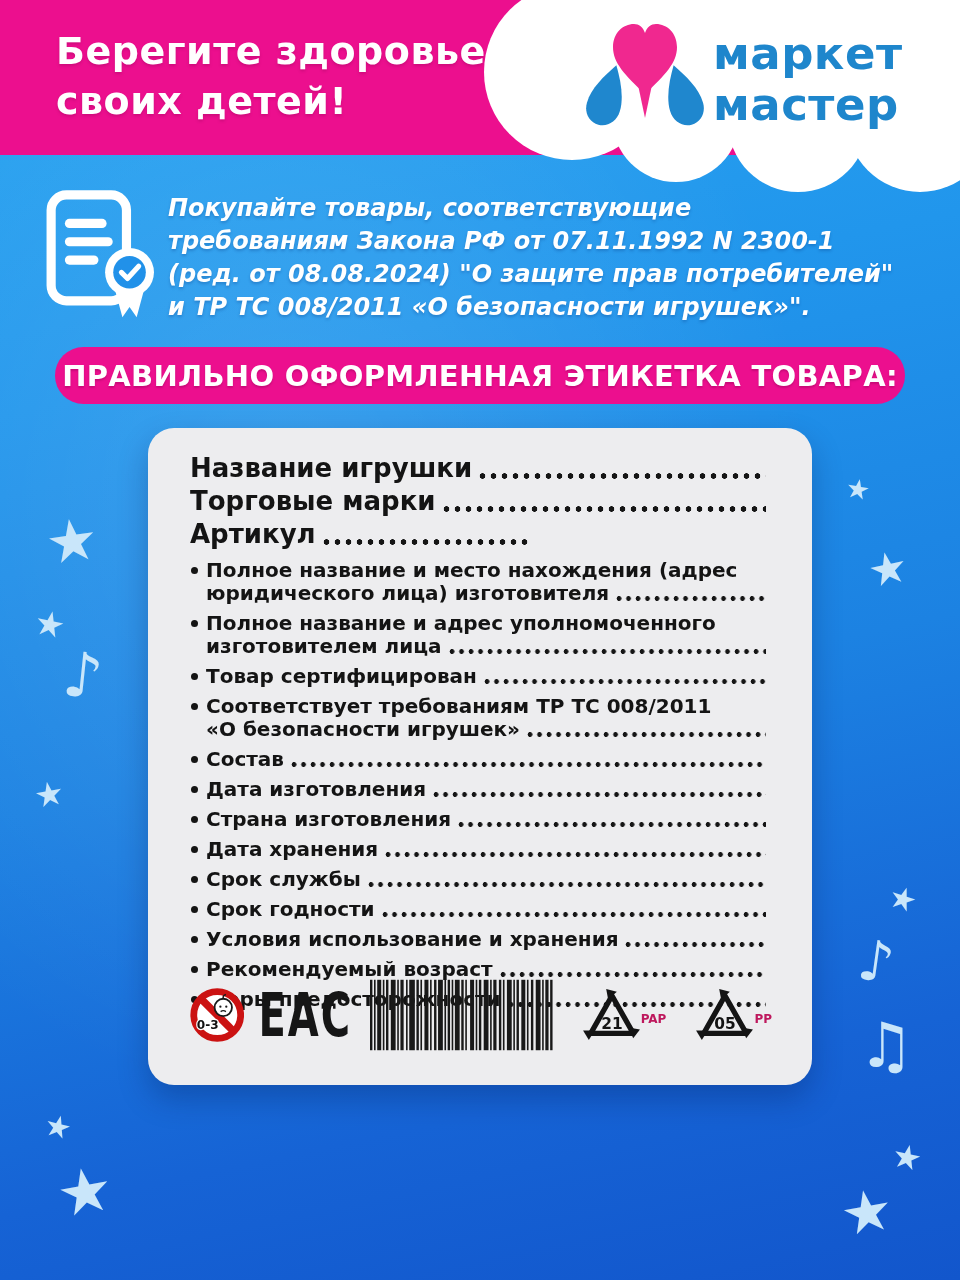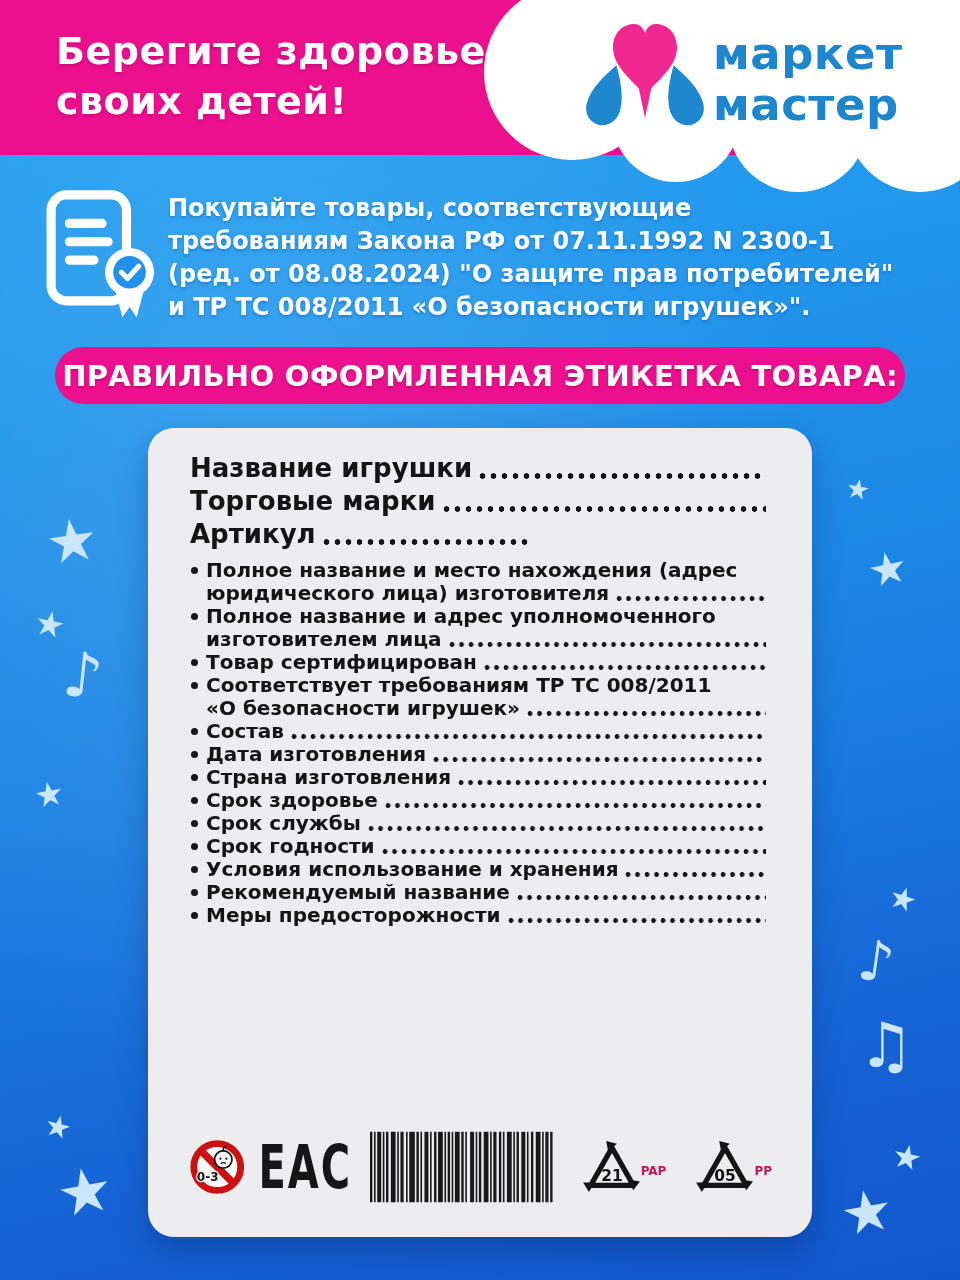--- a/index.html
+++ b/index.html
@@ -13,36 +13,36 @@
   .top-banner{position:absolute;left:0;top:0;width:960px;height:155px;background:#EC0F8E;}
   .headline{position:absolute;left:56px;top:26px;color:#fff;font-weight:bold;
     font-size:38px;line-height:50px;letter-spacing:.5px;text-shadow:0 2px 3px rgba(120,0,70,.25);}
 
   
   .cloud{position:absolute;left:468px;top:0;}
   .logo{position:absolute;left:585px;top:14px;display:flex;align-items:flex-start;}
   .logo-text{margin-left:8px;margin-top:14px;color:#1E86CC;font-weight:bold;font-size:45px;line-height:51px;letter-spacing:.5px;}
 
   
-  .intro{position:absolute;left:44px;top:188px;display:flex;}
+  .intro{position:absolute;left:44px;top:188px;display:flex;font-style:italic;}
   .intro-text{margin-left:12px;margin-top:4px;color:#fff;font-weight:bold;font-size:24px;line-height:33px;
     text-shadow:0 2px 3px rgba(0,40,110,.25);}
 
   
   .pill{position:absolute;left:55px;top:347px;width:850px;height:57px;background:#EC0F8E;border-radius:29px;
     display:flex;align-items:center;justify-content:center;color:#fff;font-weight:bold;font-size:29px;
     letter-spacing:.3px;text-shadow:0 2px 2px rgba(120,0,70,.3);}
 
   
-  .card{position:absolute;left:148px;top:428px;width:664px;height:809px;background:#EDEDEF;border-radius:26px;
+  .card{position:absolute;left:148px;top:428px;width:664px;height:657px;background:#EDEDEF;border-radius:26px;
     box-sizing:border-box;padding:24px 44px 0 42px;box-shadow:0 14px 30px rgba(0,20,80,.28);color:#141414;text-align:right;}
   .hrow{display:flex;font-weight:bold;font-size:26px;line-height:33px;}
   .hrow>span{white-space:nowrap;}
   .fields{list-style:none;margin:8px 0 0 0;padding:0 0 0 16px;}
-  .item{position:relative;margin-top:0;font-weight:bold;font-size:20px;line-height:23px;}
+  .item{position:relative;margin-top:7px;font-weight:bold;font-size:20px;line-height:23px;}
   .bdot{position:absolute;left:-15px;top:8px;width:7px;height:7px;border-radius:50%;background:#141414;}
   .ln{display:flex;}
   .ln>span{white-space:nowrap;}
   .dots{flex:1 1 auto;height:9px;margin:0 2px 2px 7px;align-self:flex-end;
     background-image:radial-gradient(circle at 3px 4.5px,#151515 2.1px,transparent 2.7px);
     background-size:9.5px 9px;background-repeat:repeat-x;background-position:0 100%;}
   .hrow .dots{height:10px;margin-bottom:4px;
     background-image:radial-gradient(circle at 3.5px 5px,#151515 2.5px,transparent 3.1px);
     background-size:11px 10px;}
   .dots-fixed{flex:0 0 205px;}
@@ -186,21 +186,21 @@
       <li class="item">
         <span class="bdot"></span>
         <div class="ln">
             <span>Страна изготовления</span>
             <span class="dots"></span>
           </div>
       </li>
       <li class="item">
         <span class="bdot"></span>
         <div class="ln">
-            <span>Срок здоровье</span>
+            <span>Дата хранения</span>
             <span class="dots"></span>
           </div>
       </li>
       <li class="item">
         <span class="bdot"></span>
         <div class="ln">
             <span>Срок службы</span>
             <span class="dots"></span>
           </div>
       </li>
@@ -214,21 +214,21 @@
       <li class="item">
         <span class="bdot"></span>
         <div class="ln">
             <span>Условия использование и хранения</span>
             <span class="dots"></span>
           </div>
       </li>
       <li class="item">
         <span class="bdot"></span>
         <div class="ln">
-            <span>Рекомендуемый название</span>
+            <span>Рекомендуемый возраст</span>
             <span class="dots"></span>
           </div>
       </li>
       <li class="item">
         <span class="bdot"></span>
         <div class="ln">
             <span>Меры предосторожности</span>
             <span class="dots"></span>
           </div>
       </li>

